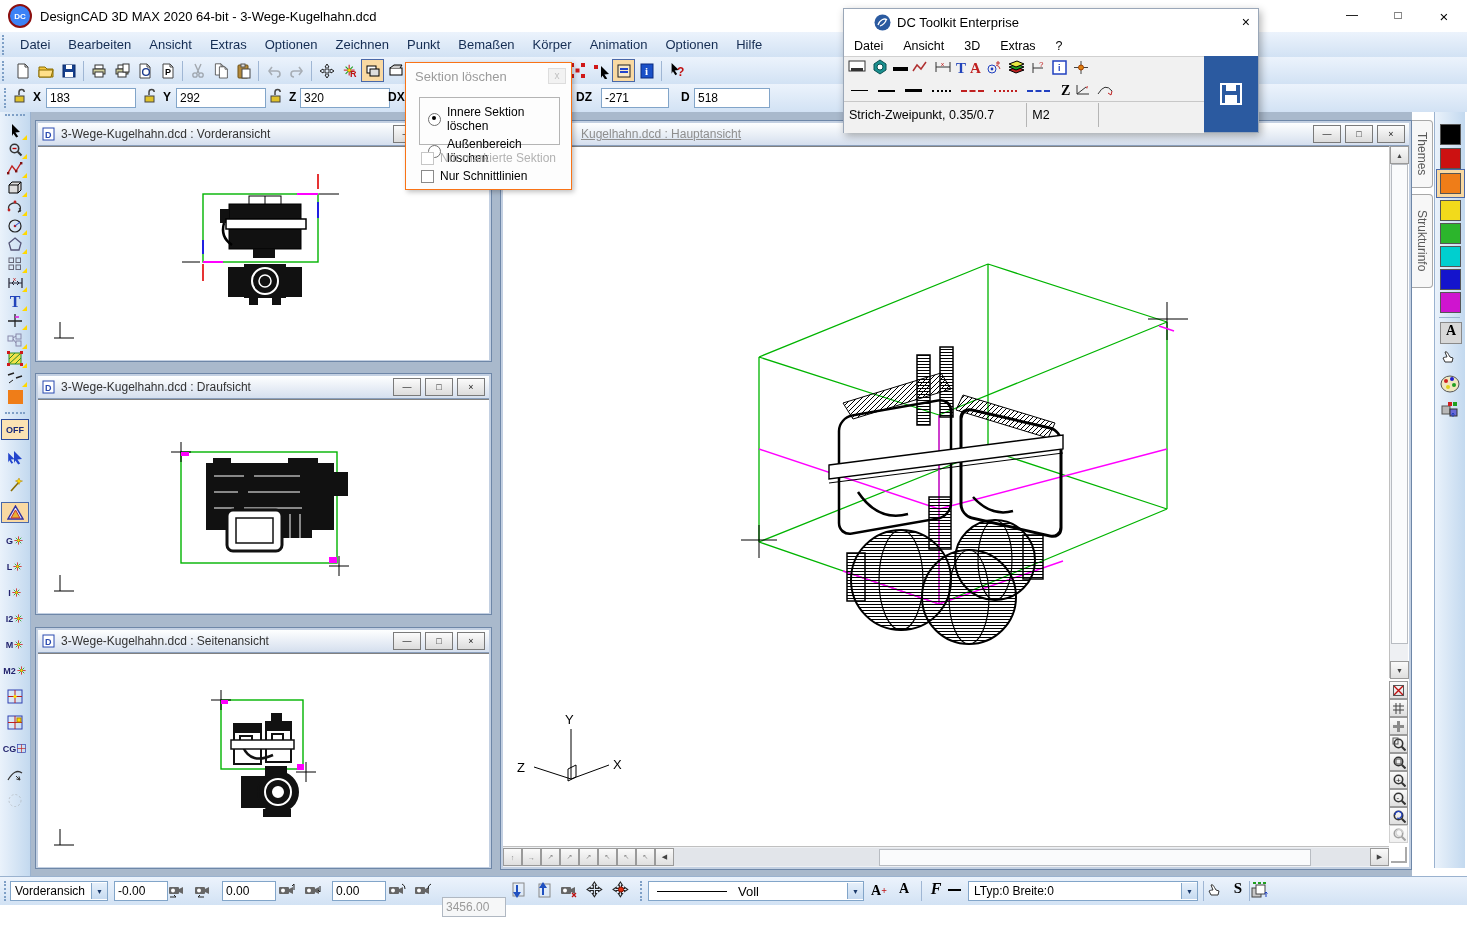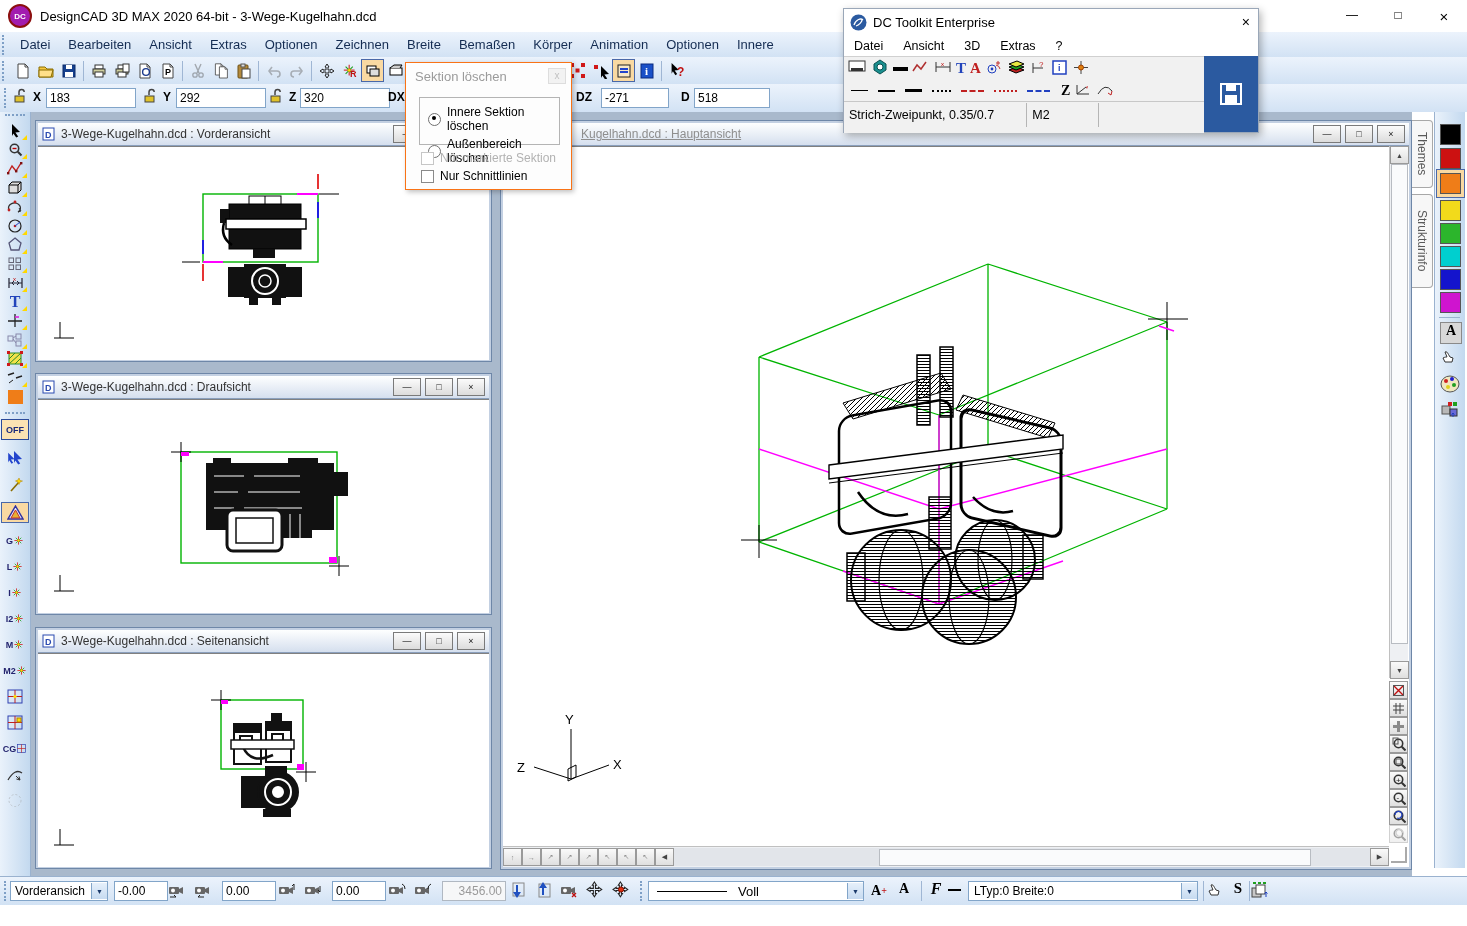--- a/index.html
+++ b/index.html
@@ -94,43 +94,43 @@
       <g id="d-hand">
           <path d="M3 10c2-1 3-1 4-1L5 4c1.5-.8 2.5.5 3.5 2.5L10 9l3 1-1 4H5z" fill="#fff" stroke="#333"></path>
         </g>
       <g id="d-move">
           <path d="M8 1l2 3H9v3h3V6l3 2-3 2V9H9v3h1l-2 3-2-3h1V9H4v1L1 8l3-2v1h3V4H6z" fill="none" stroke="#222"></path>
         </g>
     </defs>
   </svg>
 
   <div class="abs row" style="left:0;top:0;width:1467px;height:32px;background:#fff;">
-    <div style="width:20px;height:20px;border-radius:50%;background:#a21caf;border:2px solid #8c0f0f;color:#fff;font-size:8px;font-weight:bold;display:flex;align-items:center;justify-content:center;margin:0 8px;">DC</div>
+    <div style="width:20px;height:20px;border-radius:50%;background:#3b82f6;border:2px solid #8c0f0f;color:#fff;font-size:8px;font-weight:bold;display:flex;align-items:center;justify-content:center;margin:0 8px;">DC</div>
     <div style="font-size:13px;">DesignCAD 3D MAX 2020 64-bit - 3-Wege-Kugelhahn.dcd</div>
     <div style="margin-left:auto;display:flex;">
       <div style="width:46px;text-align:center;font-size:12px;">—</div>
       <div style="width:46px;text-align:center;font-size:12px;">□</div>
       <div style="width:46px;text-align:center;font-size:15px;">×</div>
     </div>
   </div>
 
   <div class="abs row bluegrad" style="left:0;top:32px;width:1467px;height:25px;">
     <div class="grip"></div>
     <div class="menu-item">Datei</div>
     <div class="menu-item">Bearbeiten</div>
     <div class="menu-item">Ansicht</div>
     <div class="menu-item">Extras</div>
     <div class="menu-item">Optionen</div>
     <div class="menu-item">Zeichnen</div>
-    <div class="menu-item">Breite</div>
+    <div class="menu-item">Punkt</div>
     <div class="menu-item">Bemaßen</div>
     <div class="menu-item">Körper</div>
     <div class="menu-item">Animation</div>
     <div class="menu-item">Optionen</div>
-    <div class="menu-item">Innere</div>
+    <div class="menu-item">Hilfe</div>
   </div>
 
   <div class="abs row bluegrad" style="left:0;top:57px;width:1467px;height:27px;">
     <div class="grip"></div>
     <div class="ic">
         <svg width="16" height="16">
           <use href="#d-page"></use>
         </svg>
       </div>
     <div class="ic">
@@ -834,21 +834,21 @@
         </svg></div>
     <div class="fld abs" style="left:332px;top:4px;width:46px;">0.00</div>
     <div class="abs" style="left:388px;top:5px;"><svg width="19" height="16">
           <use href="#d-cam"></use>
           <path d="M14 2a5 5 0 0 1 3 5" fill="none" stroke="#222"></path>
         </svg></div>
     <div class="abs" style="left:414px;top:5px;"><svg width="19" height="16">
           <use href="#d-cam"></use>
           <path d="M17 2a5 5 0 0 0-3 5" fill="none" stroke="#222"></path>
         </svg></div>
-    <div class="fld dis abs" style="left:442px;top:4px;width:56px;text-align:right;">3456.00</div>
+    <div class="fld dis abs" style="left:442px;top:20px;width:56px;">3456.00</div>
     <div class="abs" style="left:508px;top:4px;"><svg width="18" height="18">
           <rect x="5" y="2" width="11" height="13" fill="none" stroke="#888"></rect>
           <path d="M8 4v7h-3l4 6 4-6h-3V4z" fill="#2050c0"></path>
         </svg></div>
     <div class="abs" style="left:534px;top:4px;"><svg width="18" height="18">
           <rect x="5" y="3" width="11" height="13" fill="none" stroke="#888"></rect>
           <path d="M8 14V7h-3l4-6 4 6h-3v7z" fill="#2050c0"></path>
         </svg></div>
     <div class="abs" style="left:560px;top:5px;"><svg width="19" height="16">
           <use href="#d-cam"></use>
@@ -917,21 +917,21 @@
       <div class="dlg-check" style="border-color:#c6c6c6;"></div>
       <span style="font-size:12px;color:#b2b2b2;">Nur markierte Sektion</span>
     </div>
     <div class="row abs" style="left:15px;top:106px;">
       <div class="dlg-check"></div>
       <span style="font-size:12px;">Nur Schnittlinien</span>
     </div>
   </div>
 
   <div class="abs" style="left:843px;top:8px;width:414px;height:123px;background:#fff;border:1px solid #9aa7b8;box-shadow:2px 3px 8px rgba(0,0,0,.3);z-index:60;">
-    <div class="row" style="height:26px;">
+    <div class="row" style="height:26px;margin-left:24px;">
       <svg width="17" height="17" style="margin:0 6px;">
           <circle cx="8.5" cy="8.5" r="8" fill="#2b5aa0"></circle>
           <path d="M4 11c2-6 7-7 9-5M6 12c3-1 6-4 6-6" stroke="#fff" fill="none" stroke-width="1.3"></path>
         </svg>
       <span style="font-size:13px;">DC Toolkit Enterprise</span>
       <div style="margin-left:auto;margin-right:8px;font-size:14px;">×</div>
     </div>
     <div class="row" style="height:21px;">
       <div style="padding:0 10px;font-size:12.5px;">Datei</div>
       <div style="padding:0 10px;font-size:12.5px;">Ansicht</div>

